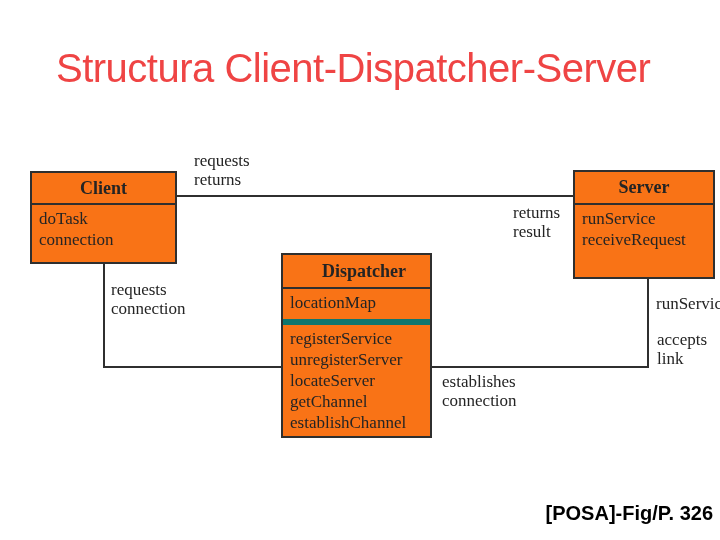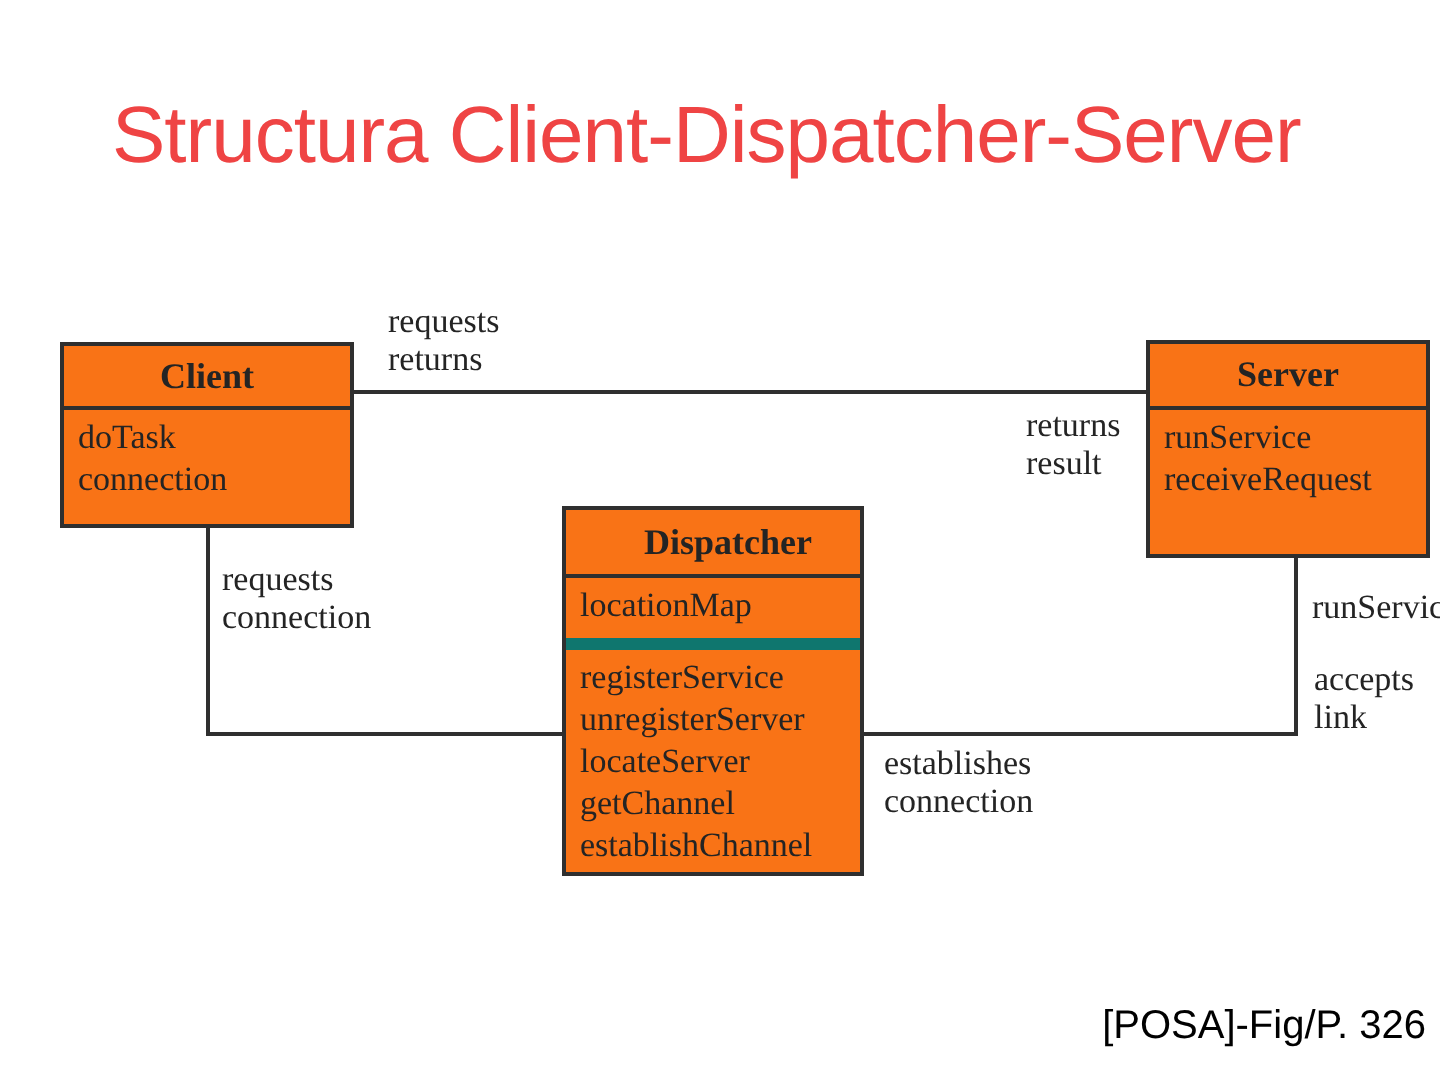--- a/index.html
+++ b/index.html
@@ -81,21 +81,21 @@
   .lbl-requests-connection  { left: 95px;  top: 150px; }
   .lbl-registers            { left: 640px; top: 164px; }
   .lbl-accepts-link         { left: 641px; top: 200px; }
   .lbl-establishes-connection { left: 426px; top: 242px; }
 
   .caption {
     position: absolute;
     right: 7px;
     top: 502px;
     font-size: 20px;
-    font-weight: normal;
+    font-weight: bold;
     color: #000000;
     white-space: nowrap;
   }
 </style>
 </head>
 <body>
 
 <div class="slide">
 
   <h1 class="title">Structura Client-Dispatcher-Server</h1>

